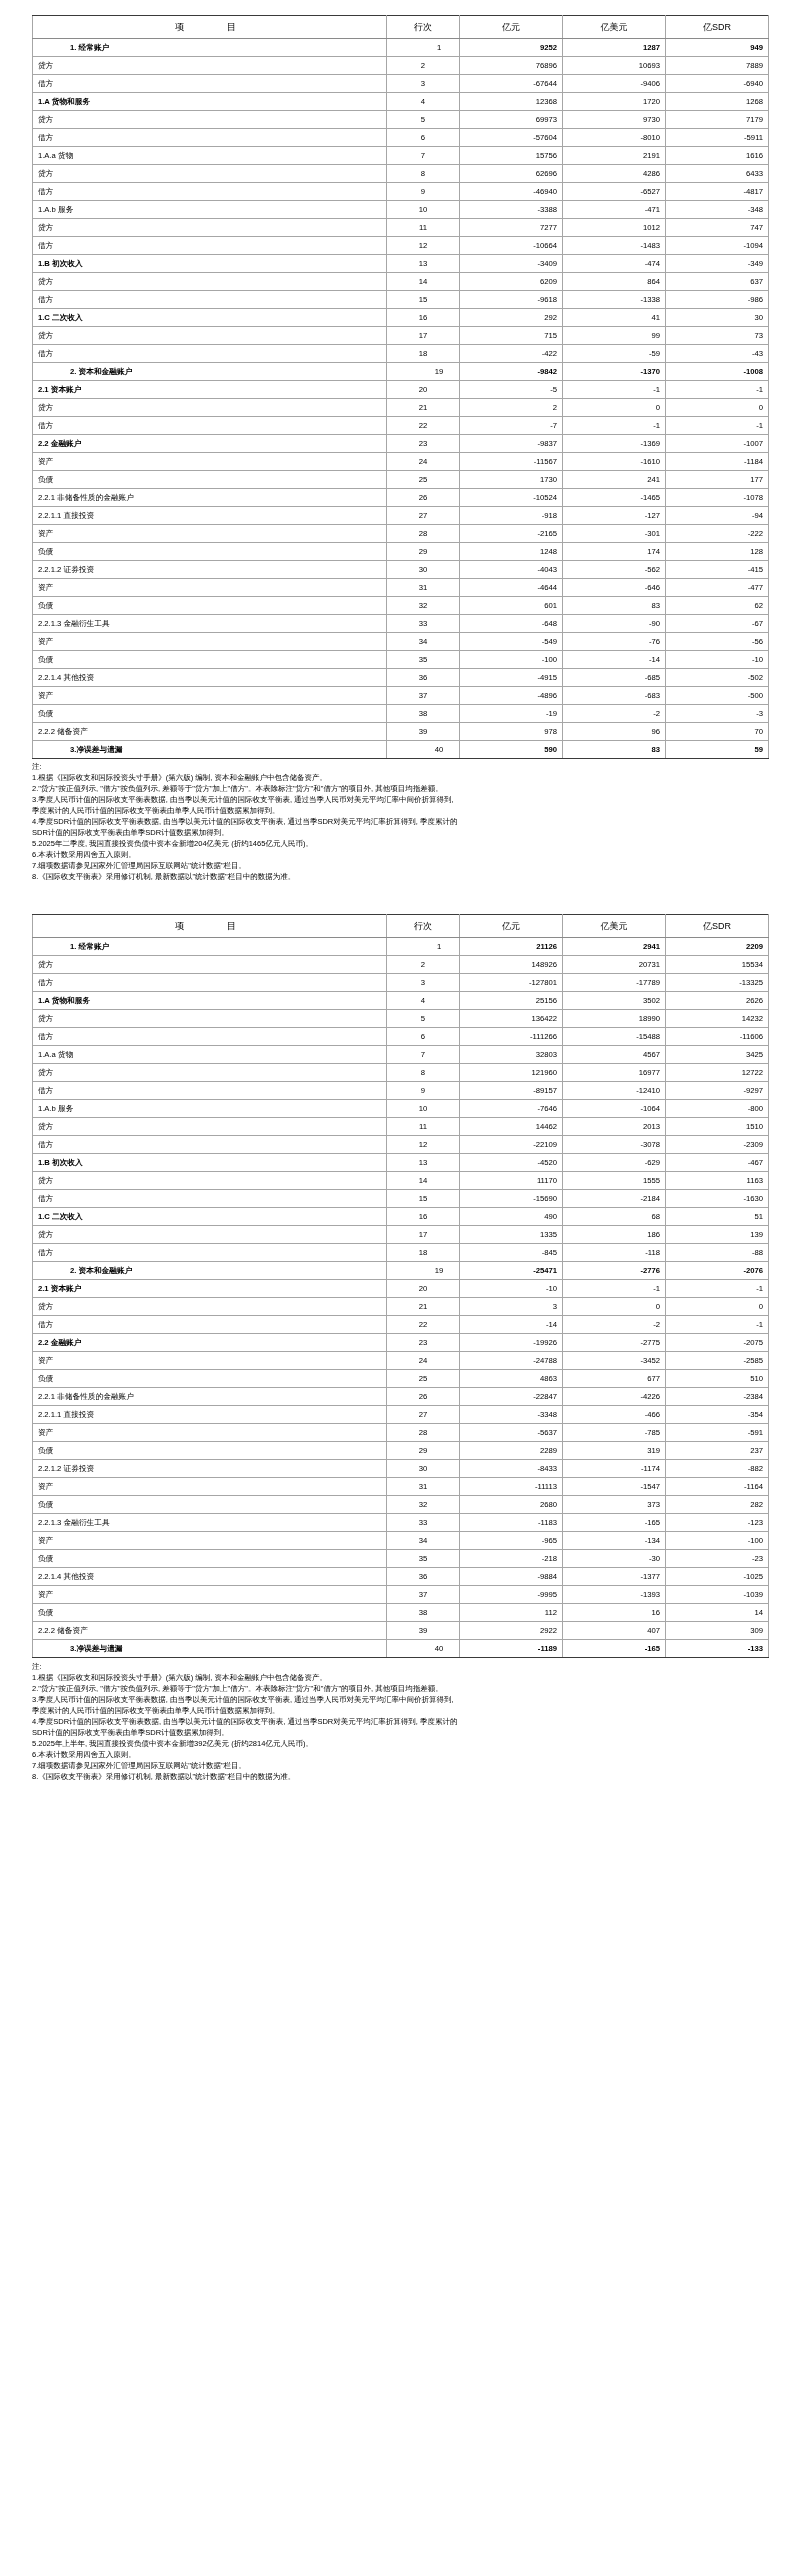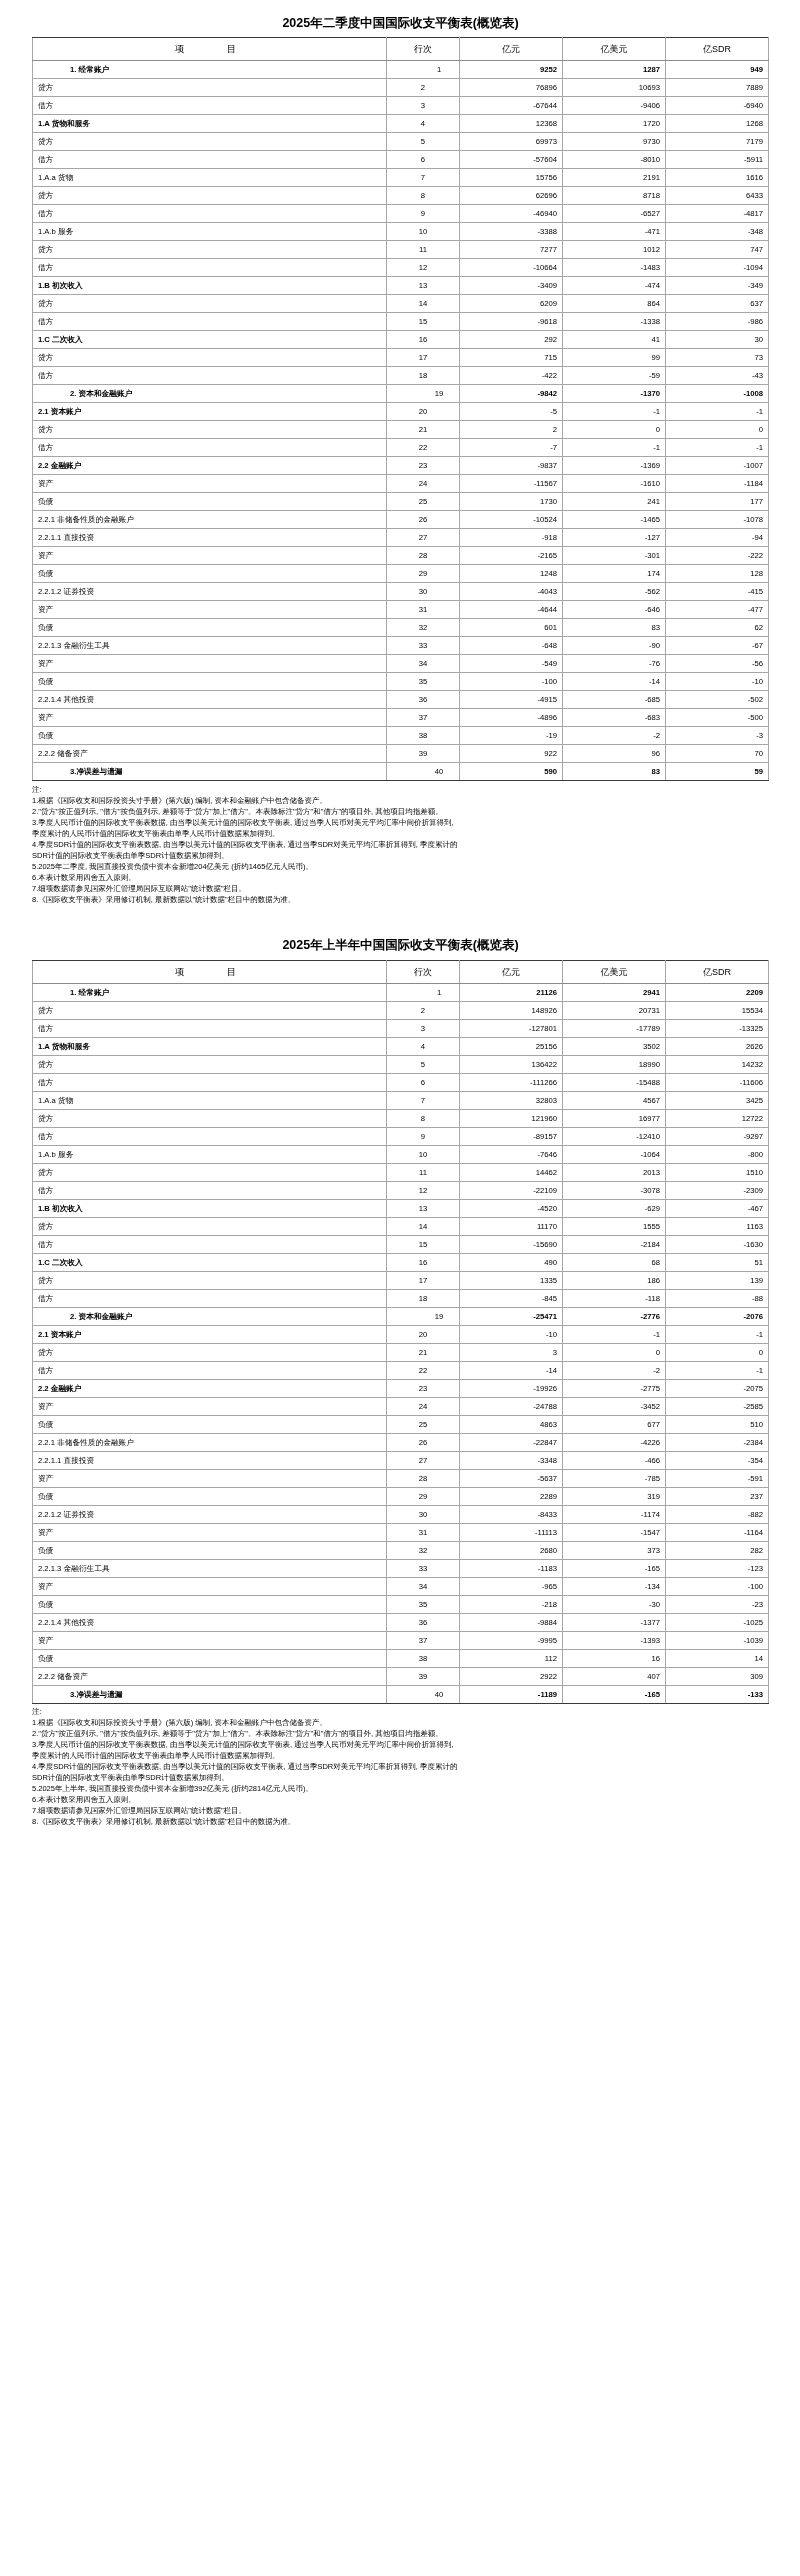--- a/index.html
+++ b/index.html
@@ -68,21 +68,20 @@
   .notes .nt-head{margin:0;padding:0;}
   .notes p{margin:0;padding:0;}
   .spacer{height:11.3px;}
 </style>
 </head>
 <body>
 
 <div class="page">
   <div id="tables-host">
       <div class="table-block block-1">
-        <h1 class="tbl-title">2025年二季度中国国际收支平衡表(概览表)</h1>
         <table class="bop">
           <colgroup>
             <col class="c-item">
             <col class="c-line">
             <col class="c-num">
             <col class="c-num">
             <col class="c-num">
           </colgroup>
           <thead>
             <tr>
@@ -140,21 +139,21 @@
               <td class="it i2">1.A.a 货物</td>
               <td class="ln">7</td>
               <td class="n">15756</td>
               <td class="n">2191</td>
               <td class="n">1616</td>
             </tr>
             <tr class="">
               <td class="it i3">贷方</td>
               <td class="ln">8</td>
               <td class="n">62696</td>
-              <td class="n">8718</td>
+              <td class="n">4286</td>
               <td class="n">6433</td>
             </tr>
             <tr class="">
               <td class="it i3">借方</td>
               <td class="ln">9</td>
               <td class="n">-46940</td>
               <td class="n">-6527</td>
               <td class="n">-4817</td>
             </tr>
             <tr class="">
@@ -356,21 +355,21 @@
             <tr class="">
               <td class="it i4">负债</td>
               <td class="ln">38</td>
               <td class="n">-19</td>
               <td class="n">-2</td>
               <td class="n">-3</td>
             </tr>
             <tr class="">
               <td class="it i2">2.2.2 储备资产</td>
               <td class="ln">39</td>
-              <td class="n">922</td>
+              <td class="n">978</td>
               <td class="n">96</td>
               <td class="n">70</td>
             </tr>
             <tr class="lvl0 last-row">
               <td class="it i0">3.净误差与遗漏</td>
               <td class="ln">40</td>
               <td class="n">590</td>
               <td class="n">83</td>
               <td class="n">59</td>
             </tr>
@@ -385,21 +384,20 @@
           <p>4.季度SDR计值的国际收支平衡表数据, 由当季以美元计值的国际收支平衡表, 通过当季SDR对美元平均汇率折算得到, 季度累计的</p>
           <p>SDR计值的国际收支平衡表由单季SDR计值数据累加得到。</p>
           <p>5.2025年二季度, 我国直接投资负债中资本金新增204亿美元 (折约1465亿元人民币)。</p>
           <p>6.本表计数采用四舍五入原则。</p>
           <p>7.细项数据请参见国家外汇管理局国际互联网站"统计数据"栏目。</p>
           <p>8.《国际收支平衡表》采用修订机制, 最新数据以"统计数据"栏目中的数据为准。</p>
         </div>
         <div class="spacer"></div>
       </div>
       <div class="table-block block-2">
-        <h1 class="tbl-title">2025年上半年中国国际收支平衡表(概览表)</h1>
         <table class="bop">
           <colgroup>
             <col class="c-item">
             <col class="c-line">
             <col class="c-num">
             <col class="c-num">
             <col class="c-num">
           </colgroup>
           <thead>
             <tr>

